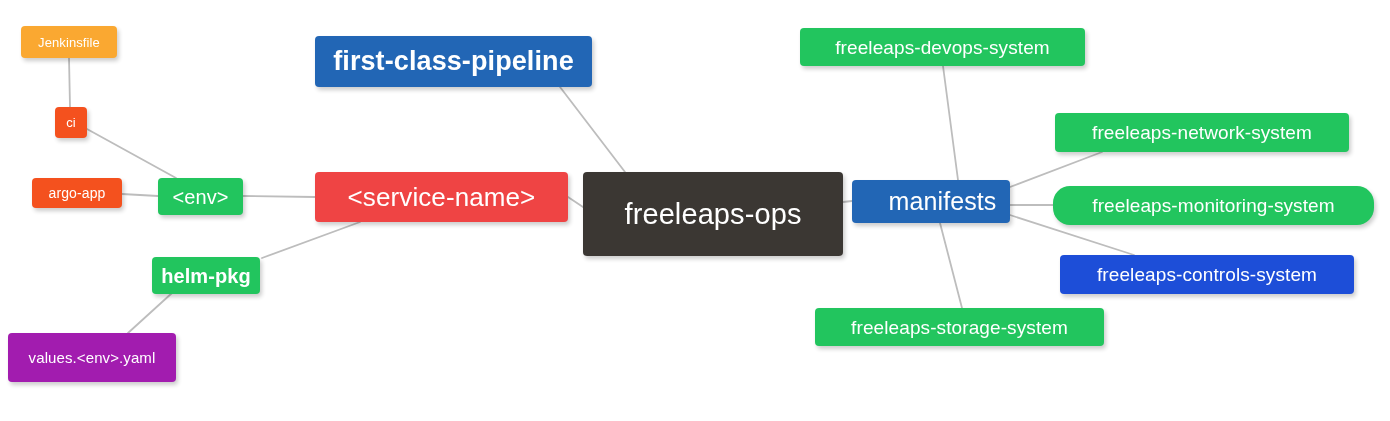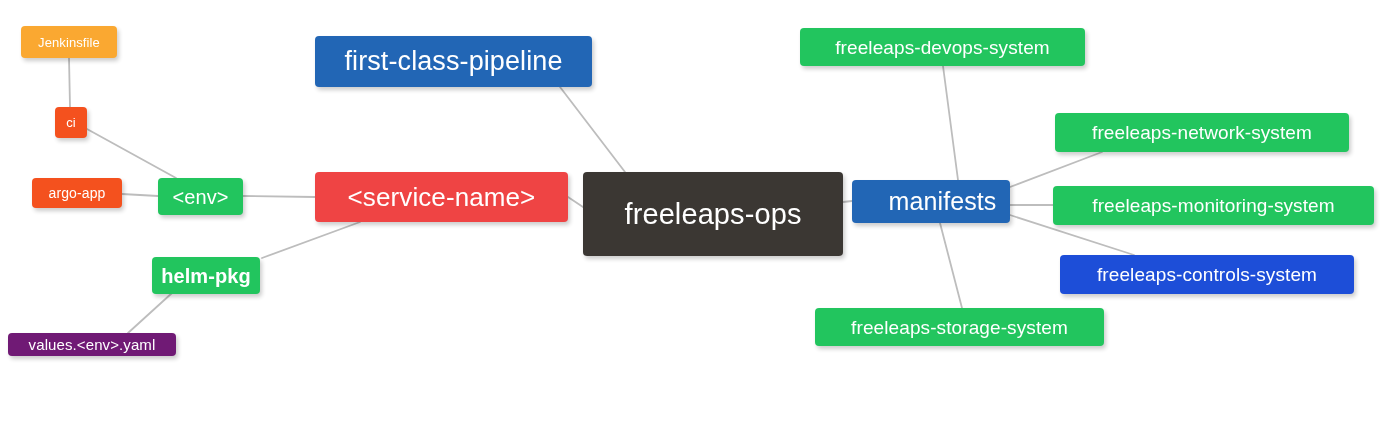--- a/index.html
+++ b/index.html
@@ -78,45 +78,45 @@
       </div>
       <div class="node" style="left: 55px; top: 107px; width: 32px; height: 31px; background: rgb(244, 81, 30); font-size: 13px;">
         <span class="node-label">ci</span>
       </div>
       <div class="node" style="left: 158px; top: 178px; width: 85px; height: 37px; background: rgb(34, 197, 94); font-size: 20px;">
         <span class="node-label">&lt;env&gt;</span>
       </div>
       <div class="node" style="left: 32px; top: 178px; width: 90px; height: 30px; background: rgb(244, 81, 30); font-size: 14px;">
         <span class="node-label">argo-app</span>
       </div>
-      <div class="node" style="left: 8px; top: 333px; width: 168px; height: 23px; background: #701a75; font-size: 15px;">
+      <div class="node" style="left: 8px; top: 333px; width: 168px; height: 49px; background: #a21caf; font-size: 15px;">
         <span class="node-label">values.&lt;env&gt;.yaml</span>
       </div>
       <div class="node" style="left: 152px; top: 257px; width: 108px; height: 37px; background: rgb(34, 197, 94); font-size: 20px; font-weight: bold;">
         <span class="node-label">helm-pkg</span>
       </div>
       <div class="node" style="left: 315px; top: 172px; width: 253px; height: 50px; background: #ef4444; font-size: 26px;">
         <span class="node-label">&lt;service-name&gt;</span>
       </div>
-      <div class="node" style="left: 315px; top: 36px; width: 277px; height: 51px; background: rgb(34, 102, 181); font-size: 27px;">
+      <div class="node" style="left: 315px; top: 36px; width: 277px; height: 51px; background: rgb(34, 102, 181); font-size: 27px; font-weight: bold;">
         <span class="node-label">first-class-pipeline</span>
       </div>
       <div class="node" style="left: 583px; top: 172px; width: 260px; height: 84px; background: rgb(59, 55, 51); font-size: 29px;">
         <span class="node-label">freeleaps-ops</span>
       </div>
       <div class="node" style="left: 852px; top: 180px; width: 158px; height: 43px; background: rgb(34, 102, 181); font-size: 25px; padding-left: 23px;">
         <span class="node-label">manifests</span>
       </div>
       <div class="node" style="left: 800px; top: 28px; width: 285px; height: 38px; background: rgb(34, 197, 94); font-size: 19px;">
         <span class="node-label">freeleaps-devops-system</span>
       </div>
       <div class="node" style="left: 1055px; top: 113px; width: 294px; height: 39px; background: rgb(34, 197, 94); font-size: 19px;">
         <span class="node-label">freeleaps-network-system</span>
       </div>
-      <div class="node" style="left: 1053px; top: 186px; width: 321px; height: 39px; background: rgb(34, 197, 94); font-size: 19px;">
+      <div class="node" style="left: 1053px; top: 186px; width: 321px; height: 39px; background: rgb(34, 197, 94); font-size: 19px; border-radius: 17px;">
         <span class="node-label">freeleaps-monitoring-system</span>
       </div>
       <div class="node" style="left: 1060px; top: 255px; width: 294px; height: 39px; background: #1d4ed8; font-size: 19px;">
         <span class="node-label">freeleaps-controls-system</span>
       </div>
       <div class="node" style="left: 815px; top: 308px; width: 289px; height: 38px; background: rgb(34, 197, 94); font-size: 19px;">
         <span class="node-label">freeleaps-storage-system</span>
       </div>
     </div>
 </div>

